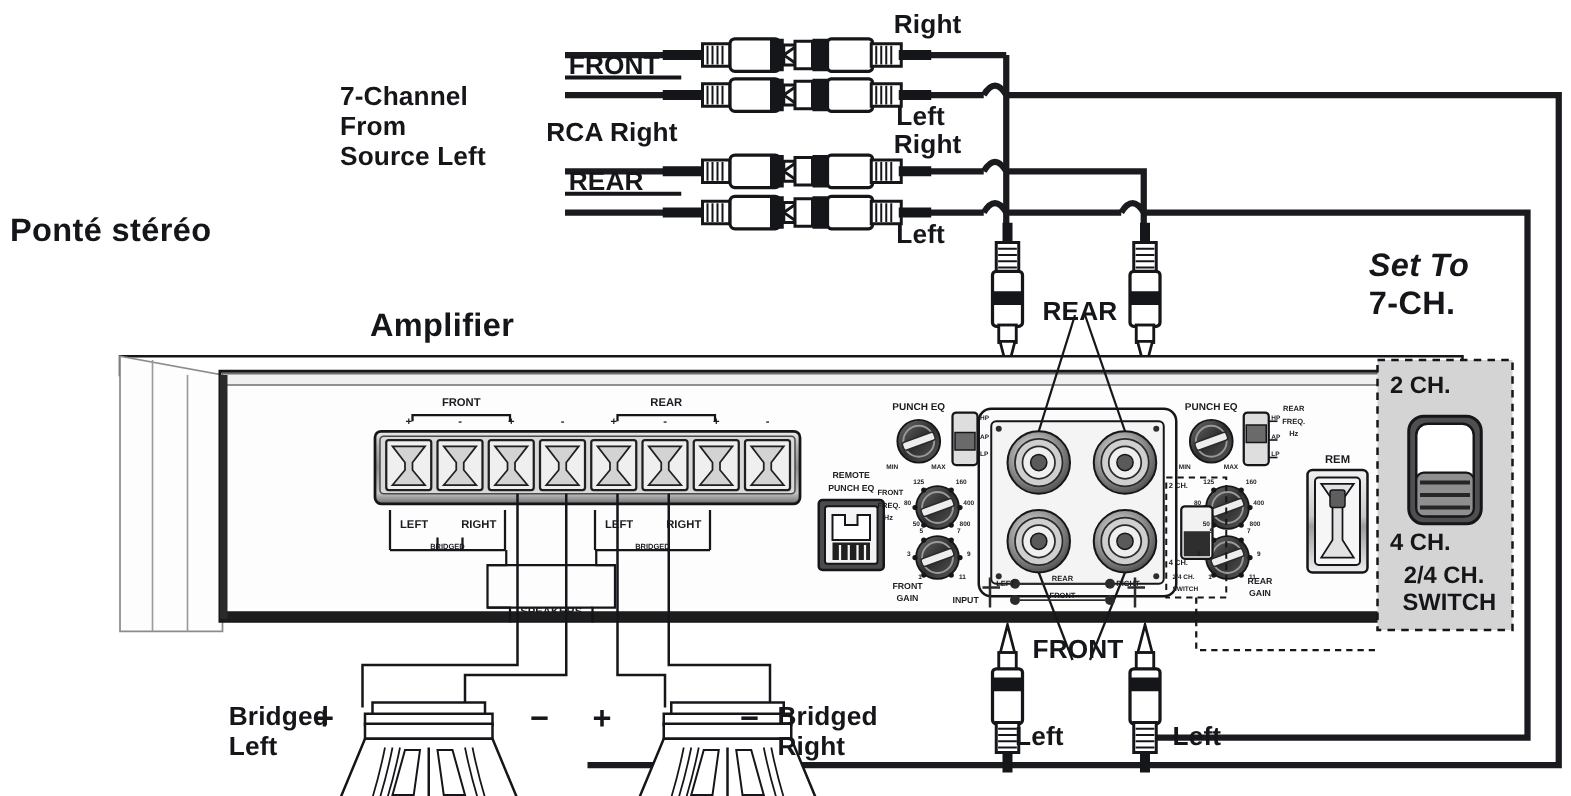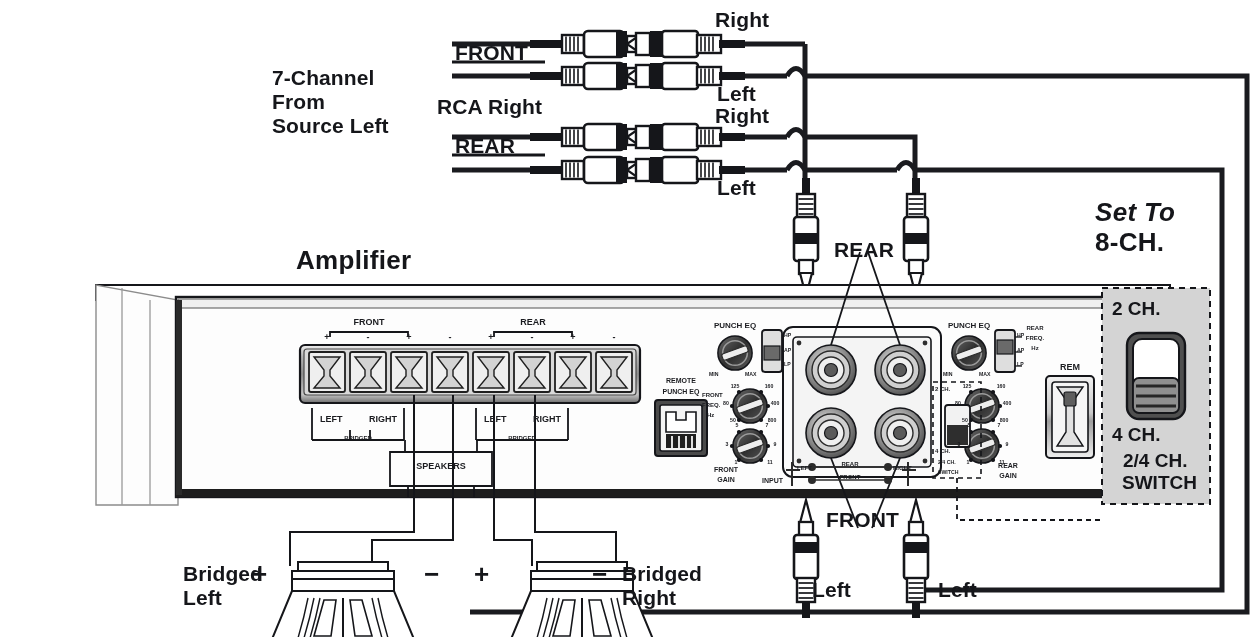--- a/index.html
+++ b/index.html
@@ -450,20 +450,21 @@
     </g>
 
     <g>
       <use href="#speakerSym" x="268" y="560" width="150" height="92"></use>
       <use href="#speakerSym" x="507" y="560" width="150" height="92"></use>
     </g>
 
     <g stroke="#15161a" stroke-width="2.4" fill="none"></g>
   </svg>
 
+  <div class="lbl lbl-huge" style="left:8px; top:170px;">Ponté stéréo</div>
 
   <div class="lbl lbl-big" style="left:272px; top:66px;">7-Channel</div>
   <div class="lbl lbl-big" style="left:272px; top:90px;">From</div>
   <div class="lbl lbl-big" style="left:272px; top:114px;">Source Left</div>
 
   <div class="lbl lbl-big" style="left:437px; top:95px;">RCA Right</div>
 
   <div class="lbl lbl-big" style="left:455px; top:41px;">FRONT</div>
   <div class="lbl lbl-big" style="left:455px; top:134px;">REAR</div>
 
@@ -474,21 +475,21 @@
 
   <div class="lbl lbl-big" style="left:834px; top:238px;">REAR</div>
   <div class="lbl lbl-big" style="left:826px; top:508px;">FRONT</div>
 
   <div class="lbl lbl-big" style="left:812px; top:578px;">Left</div>
   <div class="lbl lbl-big" style="left:938px; top:578px;">Left</div>
 
   <div class="lbl lbl-huge" style="left:296px; top:246px;">Amplifier</div>
 
   <div class="lbl lbl-huge" style="left:1095px; top:198px;font-style:italic;">Set To</div>
-  <div class="lbl lbl-huge" style="left:1095px; top:228px;">8-CH.</div>
+  <div class="lbl lbl-huge" style="left:1095px; top:228px;">7-CH.</div>
 
   <div class="lbl lbl-med" style="left:1112px; top:298px;">2 CH.</div>
   <div class="lbl lbl-med" style="left:1112px; top:424px;">4 CH.</div>
   <div class="lbl lbl-med" style="left:1123px; top:450px;">2/4 CH.</div>
   <div class="lbl lbl-med" style="left:1122px; top:472px;">SWITCH</div>
 
   <div class="lbl lbl-big" style="left:183px; top:562px;">Bridged</div>
   <div class="lbl lbl-big" style="left:183px; top:586px;">Left</div>
   <div class="lbl lbl-big" style="left:622px; top:562px;">Bridged</div>
   <div class="lbl lbl-big" style="left:622px; top:586px;">Right</div>
@@ -511,21 +512,21 @@
   <div class="panel-txt p9 ctr" style="left:614px; top:333px;">-</div>
 
   <div class="panel-txt p9" style="left:320px; top:415px;">LEFT</div>
   <div class="panel-txt p9" style="left:369px; top:415px;">RIGHT</div>
   <div class="panel-txt p6 ctr" style="left:358px; top:435px;">BRIDGED</div>
 
   <div class="panel-txt p9" style="left:484px; top:415px;">LEFT</div>
   <div class="panel-txt p9" style="left:533px; top:415px;">RIGHT</div>
   <div class="panel-txt p6 ctr" style="left:522px; top:435px;">BRIDGED</div>
 
-  <div class="panel-txt p9 ctr" style="left:441px; top:462px;">SPEAKERS</div>
+  <div class="panel-txt p9 ctr" style="left:441px; top:485px;">SPEAKERS</div>
 
   <div class="panel-txt p7 ctr" style="left:681px; top:377px;">REMOTE</div>
   <div class="panel-txt p7 ctr" style="left:681px; top:388px;">PUNCH EQ</div>
 
   <div class="panel-txt p8 ctr" style="left:735px; top:322px;">PUNCH EQ</div>
   <div class="panel-txt p5" style="left:709px; top:372px;">MIN</div>
   <div class="panel-txt p5" style="left:745px; top:372px;">MAX</div>
   <div class="panel-txt p5" style="left:784px; top:333px;">HP</div>
   <div class="panel-txt p5" style="left:784px; top:348px;">AP</div>
   <div class="panel-txt p5" style="left:784px; top:362px;">LP</div>

